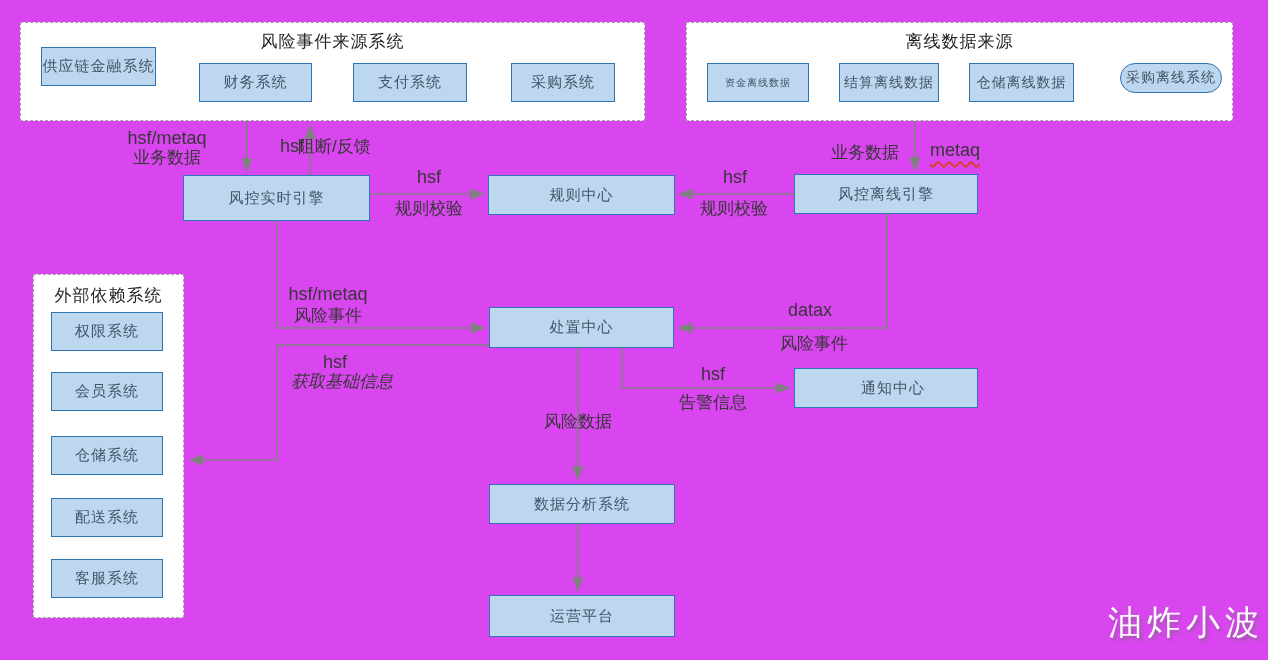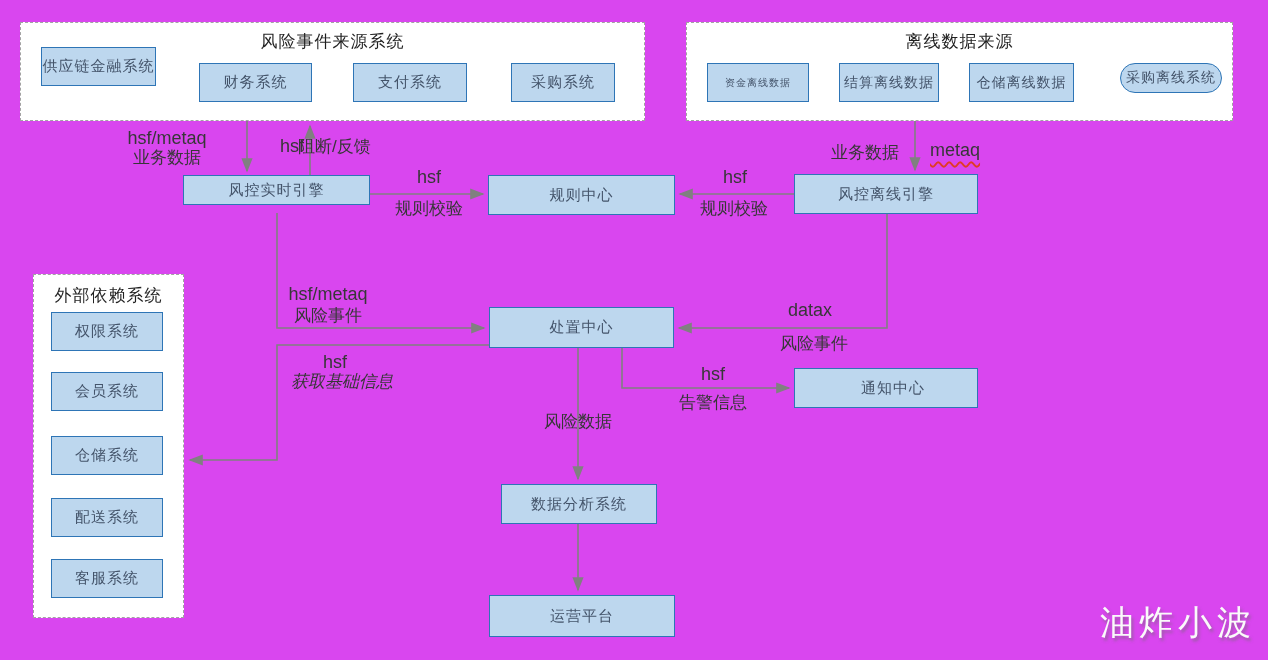--- a/index.html
+++ b/index.html
@@ -23,21 +23,21 @@
   .edge-label{
     position:absolute;font-size:17px;color:#373737;text-align:center;
     line-height:20px;white-space:nowrap;
   }
   .tech{font-size:18px;}
   .misspelled{
     text-decoration-line:underline;text-decoration-style:wavy;
     text-decoration-color:#e03b24;text-underline-offset:5px;text-decoration-thickness:1.5px;
   }
   .watermark{
-    position:absolute;right:12px;top:600px;font-size:34px;letter-spacing:5px;
+    position:absolute;right:4px;top:600px;font-size:34px;letter-spacing:5px;
     color:#fafafa;text-shadow:2px 3px 3px rgba(110,110,110,0.55);text-align:center;
   }
 </style>
 </head>
 <body>
 
 <div class="canvas">
 
   <svg class="edges" viewBox="0 0 1268 660">
     <defs>
@@ -78,26 +78,26 @@
 
   <div class="group" style="left:33px;top:274px;width:151px;height:344px;">
     <div class="group-title" style="top:9px;">外部依赖系统</div>
     <div class="node" style="left:17px;top:37px;width:112px;height:39px;">权限系统</div>
     <div class="node" style="left:17px;top:97px;width:112px;height:39px;">会员系统</div>
     <div class="node" style="left:17px;top:161px;width:112px;height:39px;">仓储系统</div>
     <div class="node" style="left:17px;top:223px;width:112px;height:39px;">配送系统</div>
     <div class="node" style="left:17px;top:284px;width:112px;height:39px;">客服系统</div>
   </div>
 
-  <div class="node" style="left:183px;top:175px;width:187px;height:30px;">风控实时引擎</div>
+  <div class="node" style="left:183px;top:175px;width:187px;height:46px;">风控实时引擎</div>
   <div class="node" style="left:488px;top:175px;width:187px;height:40px;">规则中心</div>
   <div class="node" style="left:794px;top:174px;width:184px;height:40px;">风控离线引擎</div>
   <div class="node" style="left:489px;top:307px;width:185px;height:41px;text-align:center;">处置中心</div>
   <div class="node" style="left:794px;top:368px;width:184px;height:40px;padding-left:14px;">通知中心</div>
-  <div class="node" style="left:501px;top:484px;width:156px;height:40px;">数据分析系统</div>
+  <div class="node" style="left:489px;top:484px;width:186px;height:40px;">数据分析系统</div>
   <div class="node" style="left:489px;top:595px;width:186px;height:42px;">运营平台</div>
 
   <div class="edge-label" style="left:103px;top:128px;width:128px;">
     <div class="tech">hsf/metaq</div>
     <div>业务数据</div>
   </div>
 
   <div class="edge-label tech" style="left:266px;top:136px;width:38px;text-align:right;">hsf</div>
   <div class="edge-label" style="left:298px;top:137px;">阻断/反馈</div>
 

